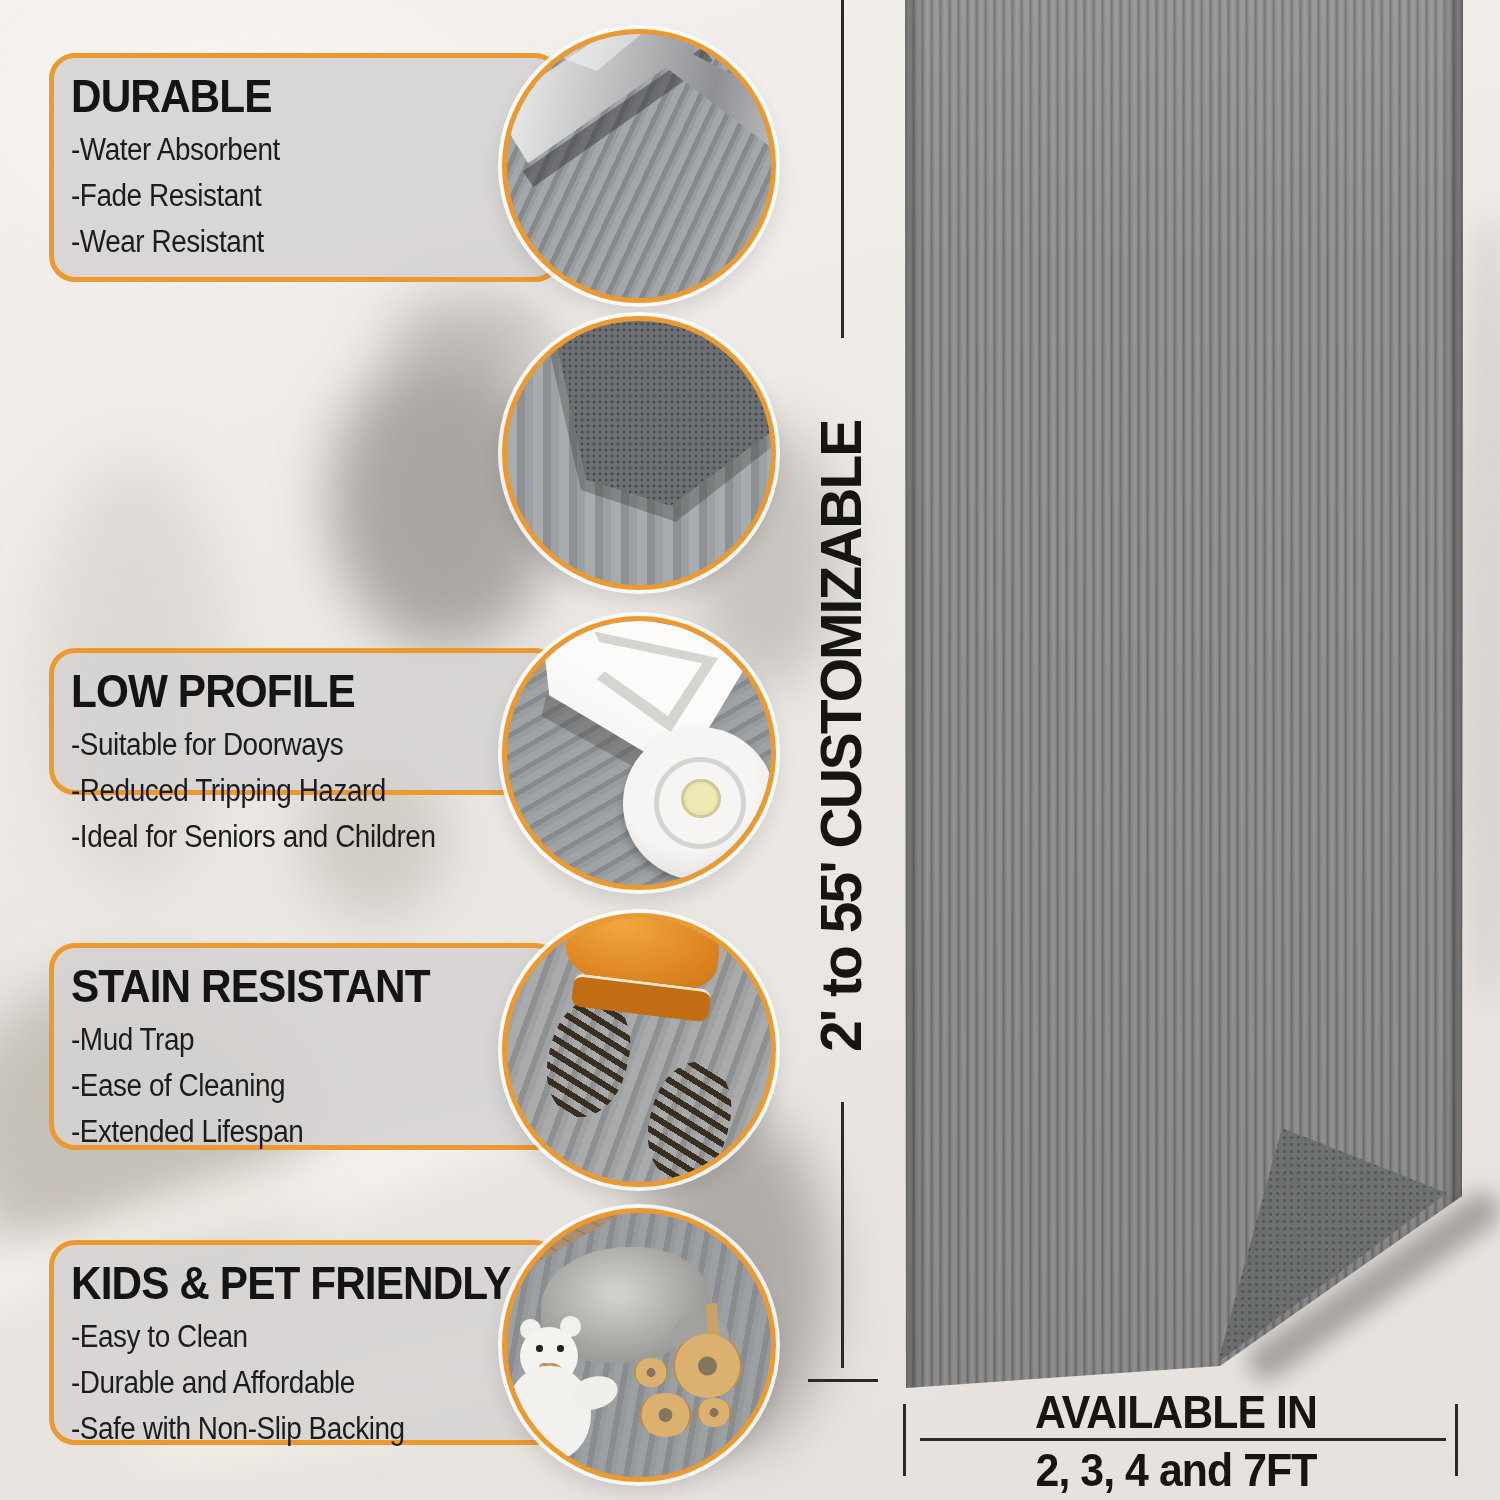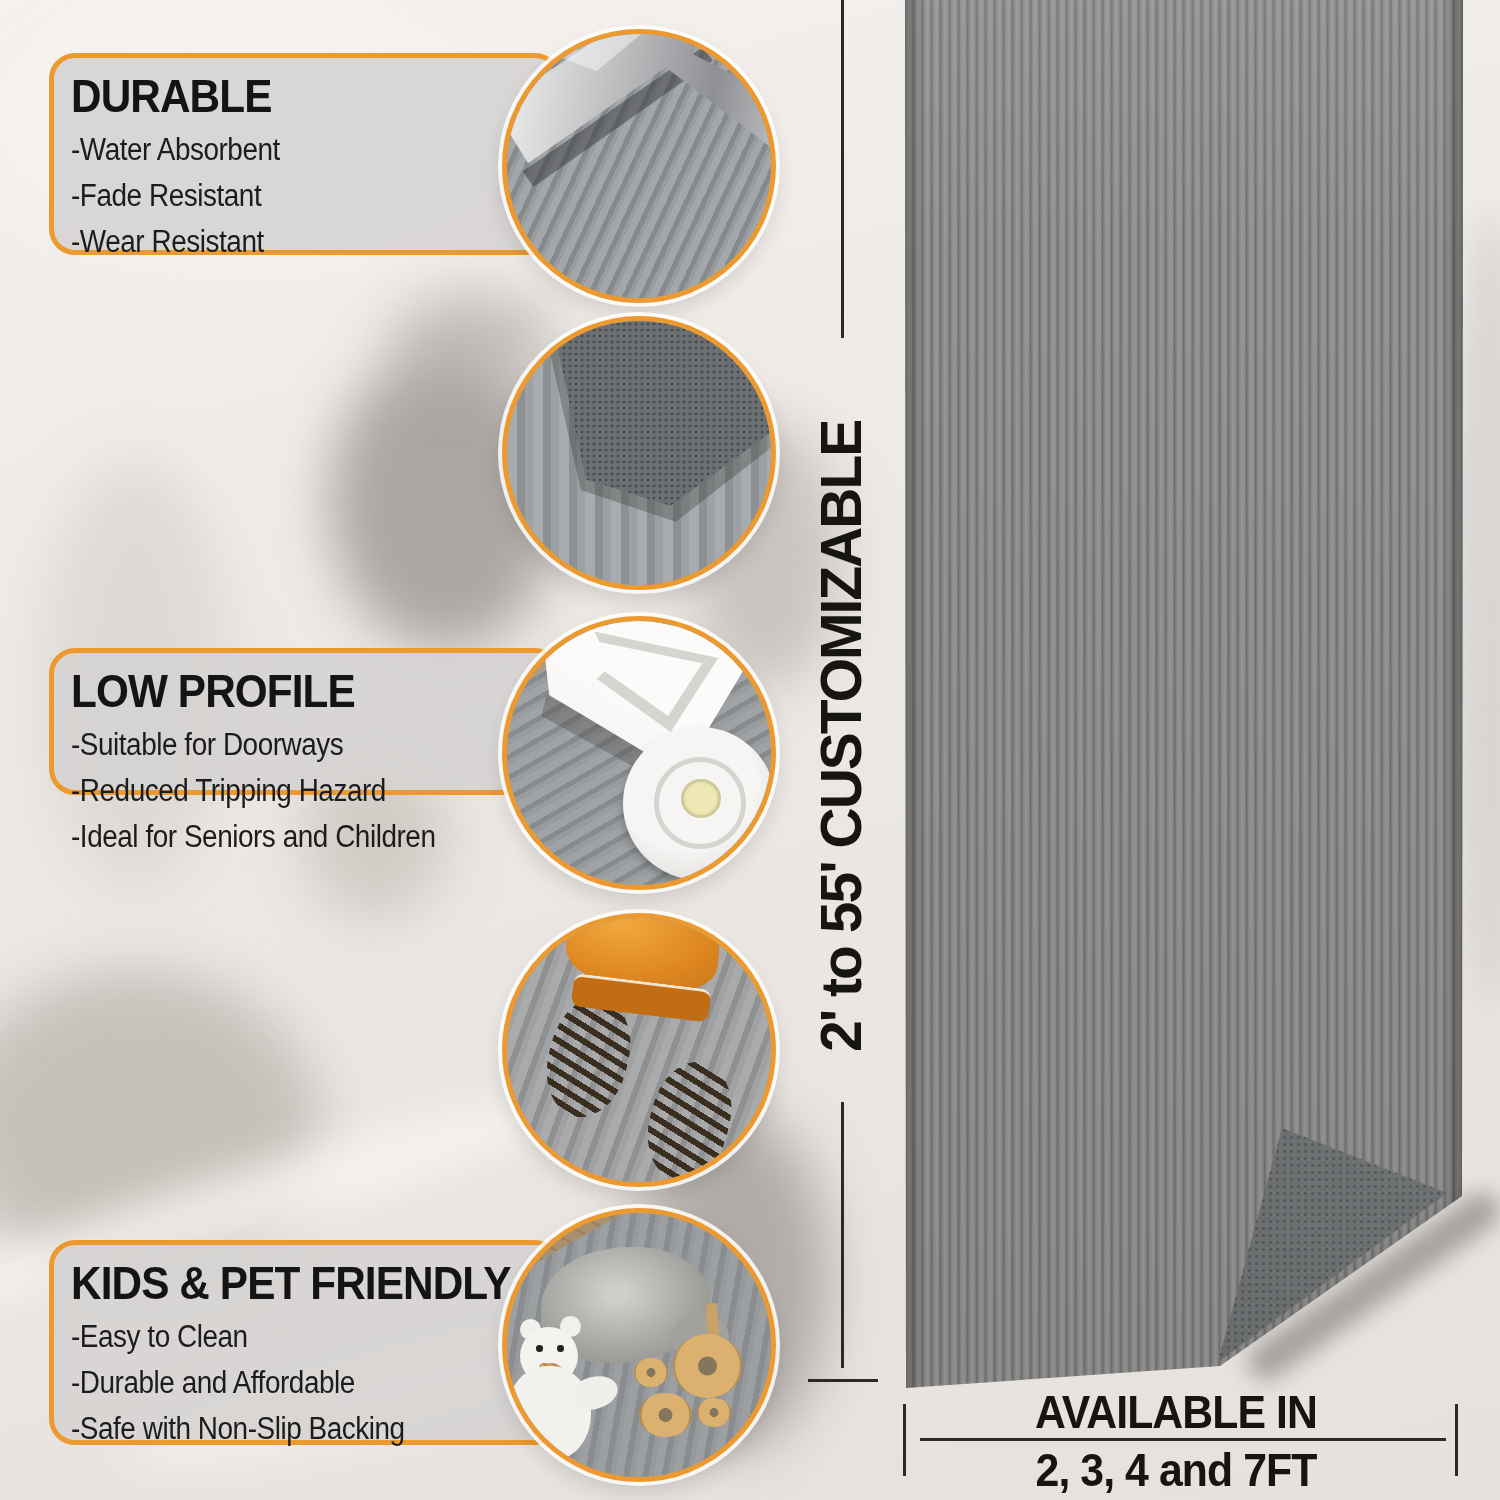--- a/index.html
+++ b/index.html
@@ -84,31 +84,37 @@
   <div class="len-label">2' to 55' CUSTOMIZABLE</div>
   <div class="abs dim" style="left:841px;top:1102px;width:3px;height:266px;"></div>
   <div class="abs dim" style="left:808px;top:1379px;width:70px;height:3px;"></div>
 
   <div class="abs dim" style="left:903px;top:1404px;width:3px;height:72px;"></div>
   <div class="abs dim" style="left:920px;top:1438px;width:526px;height:3px;"></div>
   <div class="abs dim" style="left:1455px;top:1404px;width:3px;height:72px;"></div>
   <div class="avail" style="top:1385px;">AVAILABLE IN</div>
   <div class="avail" style="top:1443px;">2, 3, 4 and 7FT</div>
 
-  <div class="fbox" style="top:53px;height:202px;">
+  <div class="fbox" style="top:53px;height:229px;">
     <div class="ftitle">DURABLE</div>
     <div class="fb">-Water Absorbent</div>
     <div class="fb">-Fade Resistant</div>
     <div class="fb">-Wear Resistant</div>
   </div>
   <div class="fbox" style="top:648px;height:147px;">
     <div class="ftitle">LOW PROFILE</div>
     <div class="fb">-Suitable for Doorways</div>
     <div class="fb">-Reduced Tripping Hazard</div>
     <div class="fb">-Ideal for Seniors and Children</div>
+  </div>
+  <div class="fbox" style="top:943px;height:207px;">
+    <div class="ftitle">STAIN RESISTANT</div>
+    <div class="fb">-Mud Trap</div>
+    <div class="fb">-Ease of Cleaning</div>
+    <div class="fb">-Extended Lifespan</div>
   </div>
   <div class="fbox" style="top:1240px;height:205px;">
     <div class="ftitle">KIDS &amp; PET FRIENDLY</div>
     <div class="fb">-Easy to Clean</div>
     <div class="fb">-Durable and Affordable</div>
     <div class="fb">-Safe with Non-Slip Backing</div>
   </div>
 
   <div class="pcirc" style="top:29px;">
     <div class="layer ribs1"></div>

